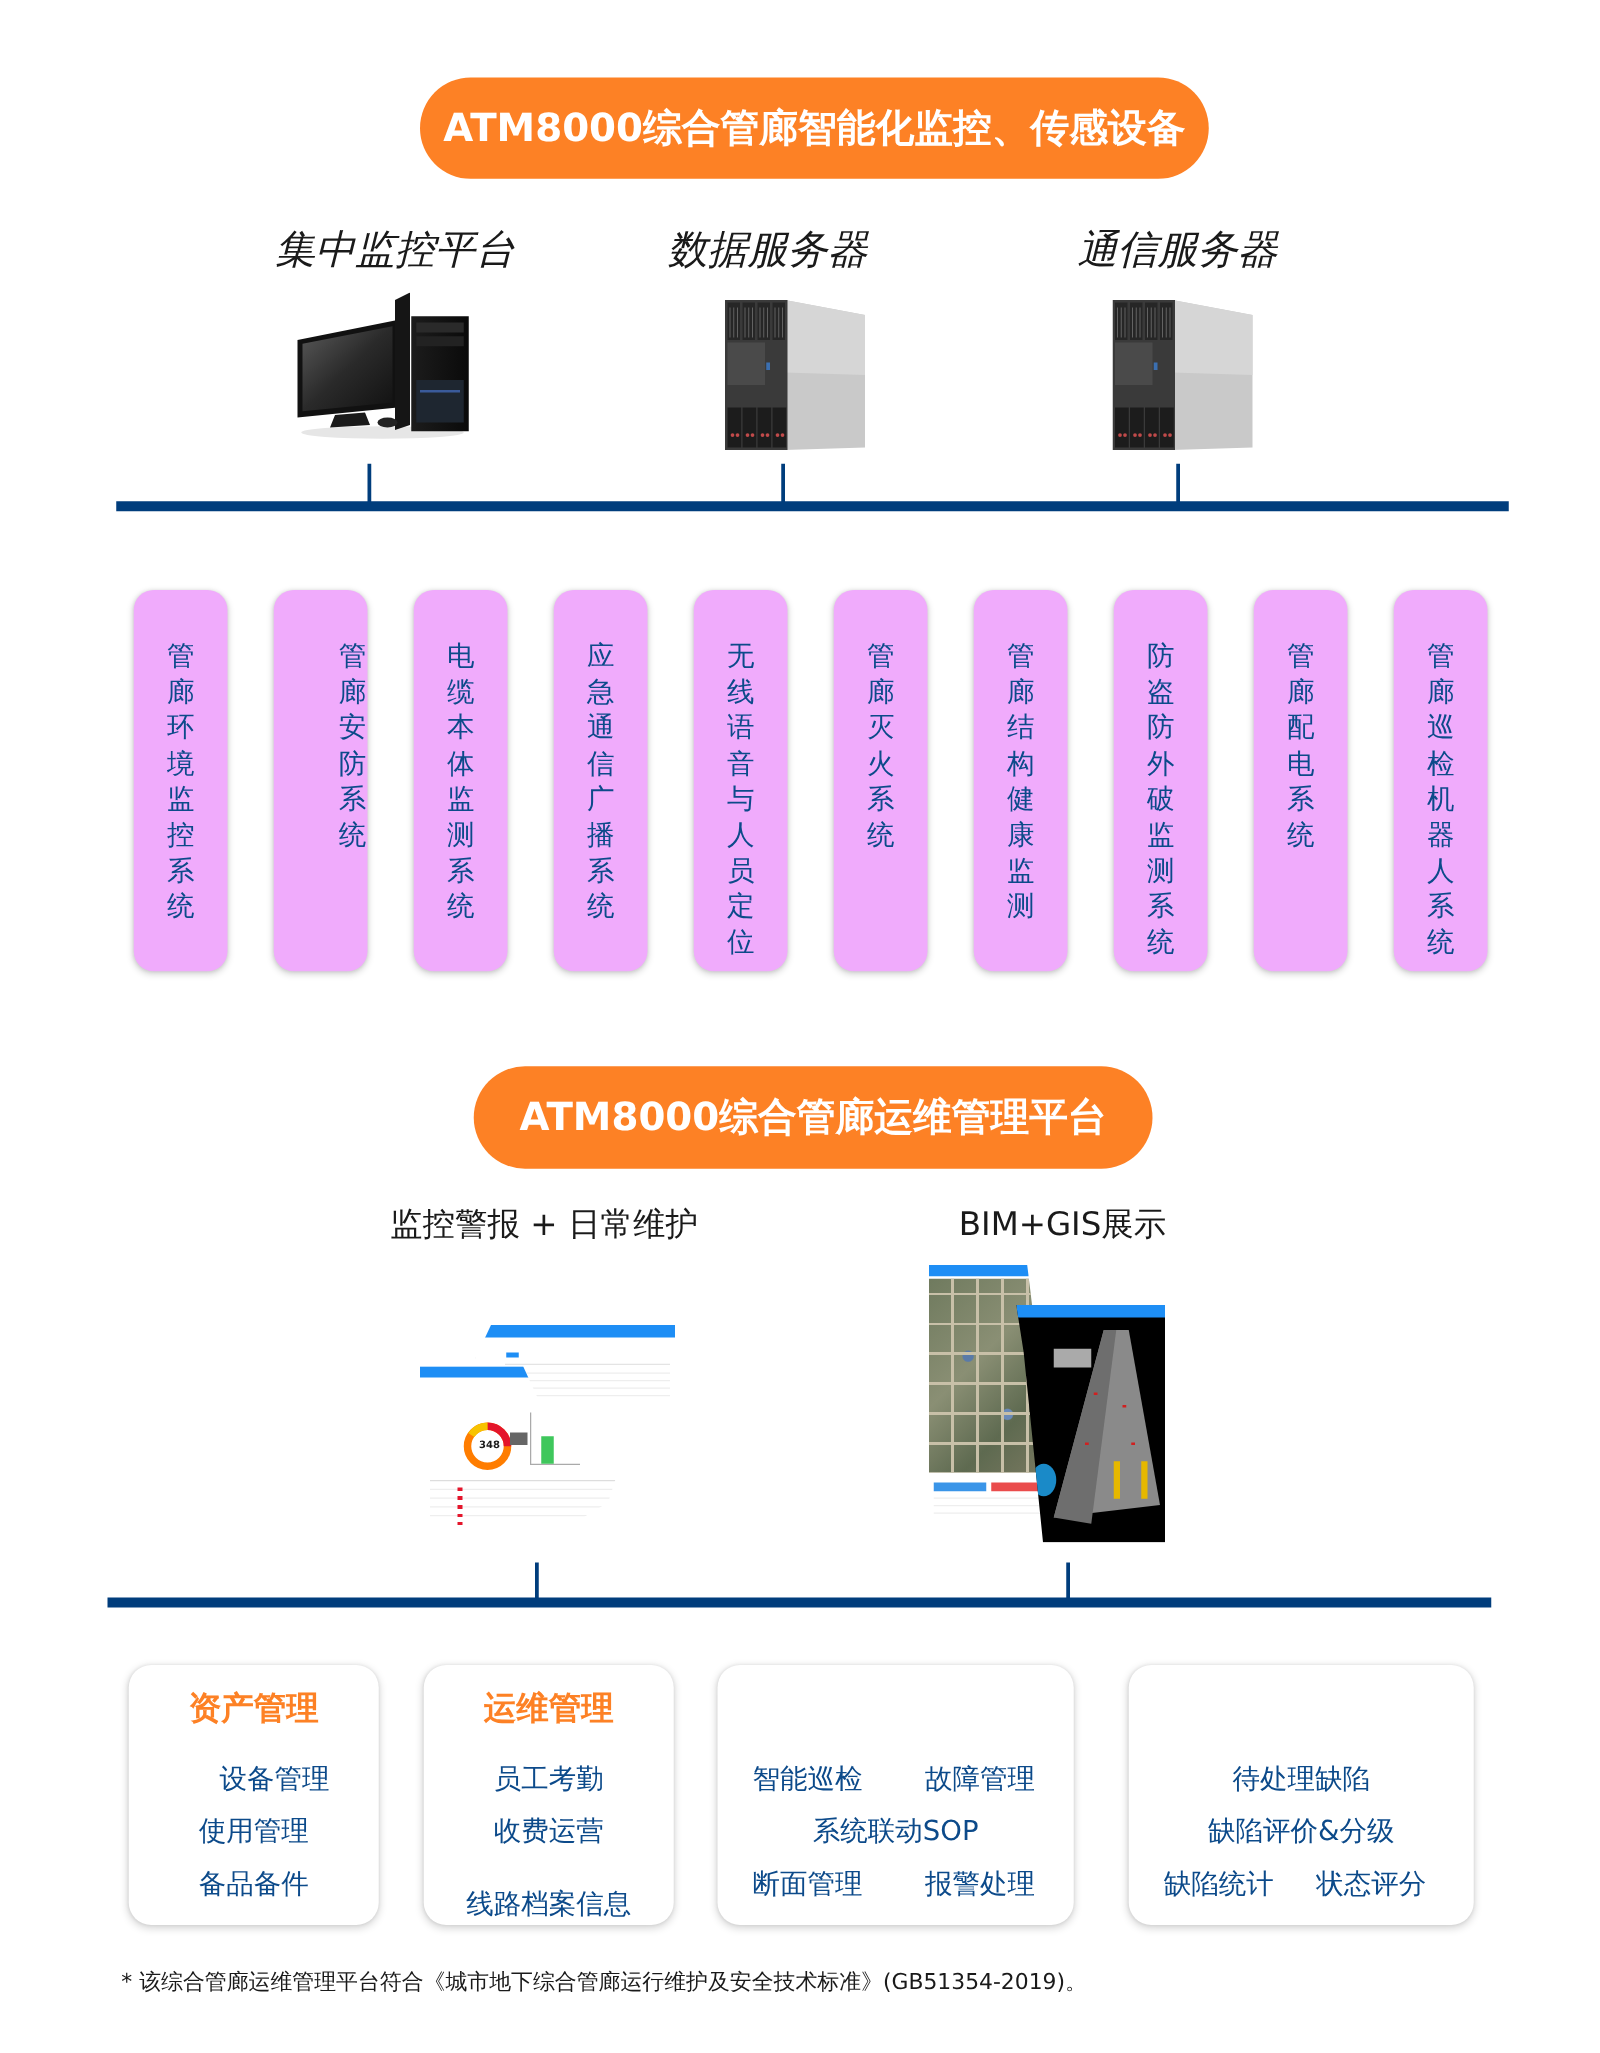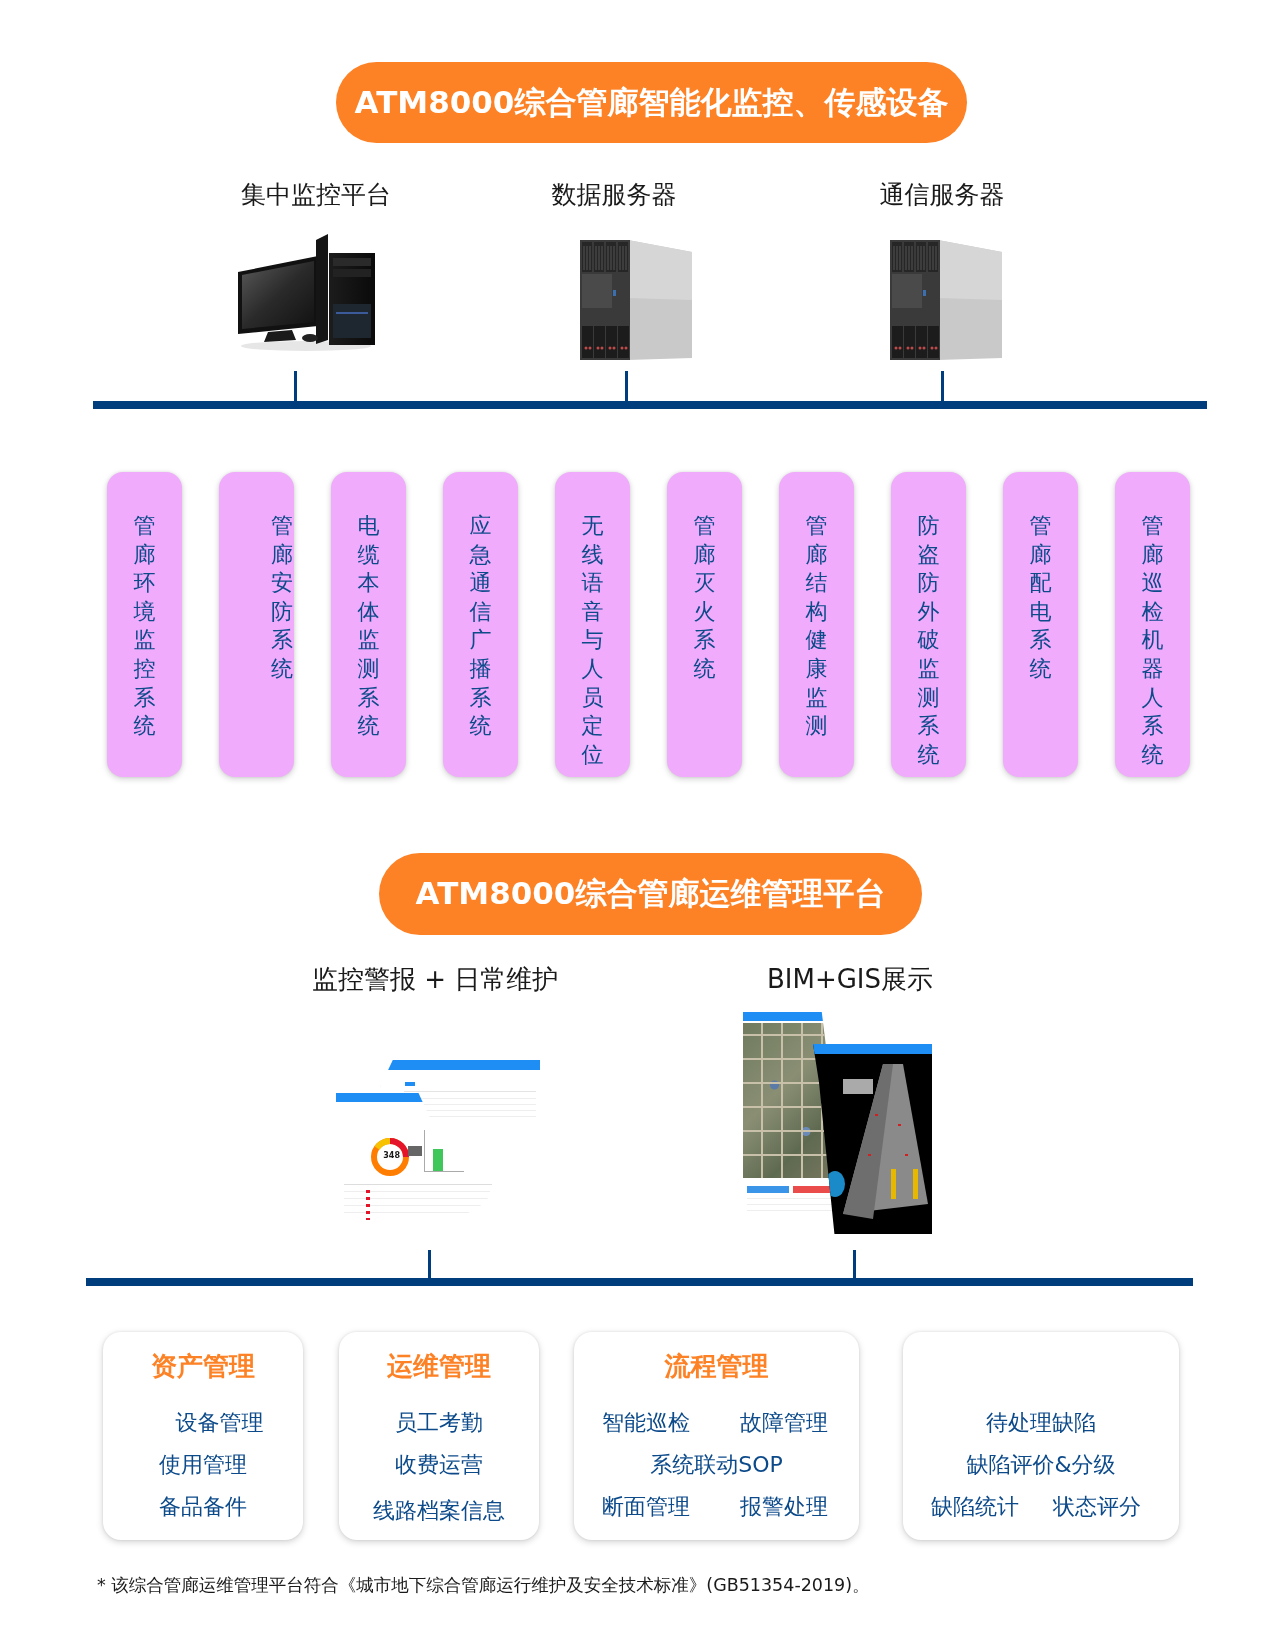--- a/index.html
+++ b/index.html
@@ -7,21 +7,21 @@
   body { position: relative; font-family: "DejaVu Sans", "Liberation Sans", sans-serif; color: #1a1a1a; }
 
   .pill {
     position: absolute; background: #fd8125; color: #fff; border-radius: 42px;
     display: flex; align-items: center; justify-content: center;
     font-size: 31px; font-weight: bold; letter-spacing: 0px; white-space: nowrap;
   }
   .pill-1 { left: 336px; top: 62px; width: 631px; height: 81px; }
   .pill-2 { left: 379px; top: 853px; width: 543px; height: 82px; }
 
-  .device-label { position: absolute; font-size: 25px; color: #1a1a1a; white-space: nowrap; transform: translateX(-50%); }
+  .device-label { position: absolute; font-size: 32px; color: #1a1a1a; white-space: nowrap; transform: translateX(-50%); font-style: italic; }
   .device-img { position: absolute; }
 
   .hbar { position: absolute; background: #003d7c; height: 8px; }
   .vline { position: absolute; background: #003d7c; width: 3px; }
 
   .sys-card {
     position: absolute; width: 75px; height: 305px; top: 472px;
     background: #f0abfc; border-radius: 16px;
     box-shadow: 0 2px 6px rgba(0,0,0,0.18), 0 0 3px rgba(0,0,0,0.08);
     display: flex; justify-content: center;
@@ -297,25 +297,24 @@
   <div class="mgmt-title">资产管理</div>
   <div class="mgmt-item center" style="top:76px;padding-left:33px;">设备管理</div>
   <div class="mgmt-item center" style="top:118px;">使用管理</div>
   <div class="mgmt-item center" style="top:160px;">备品备件</div>
 </div>
 
 <div class="mgmt-card" style="left:339px; width:200px;">
   <div class="mgmt-title">运维管理</div>
   <div class="mgmt-item center" style="top:76px;">员工考勤</div>
   <div class="mgmt-item center" style="top:118px;">收费运营</div>
-  <div class="mgmt-item center" style="top:164px;">线路档案信息</div>
+  <div class="mgmt-item center" style="top:176px;">线路档案信息</div>
 </div>
 
 <div class="mgmt-card" style="left:574px; width:285px;">
-  <div class="mgmt-title">流程管理</div>
   <div class="mgmt-item" style="top:76px; left:28px;">智能巡检</div>
   <div class="mgmt-item" style="top:76px; left:166px;">故障管理</div>
   <div class="mgmt-item center" style="top:118px;">系统联动SOP</div>
   <div class="mgmt-item" style="top:160px; left:28px;">断面管理</div>
   <div class="mgmt-item" style="top:160px; left:166px;">报警处理</div>
 </div>
 
 <div class="mgmt-card" style="left:903px; width:276px;">
   <div class="mgmt-item center" style="top:76px;">待处理缺陷</div>
   <div class="mgmt-item center" style="top:118px;">缺陷评价&amp;分级</div>

